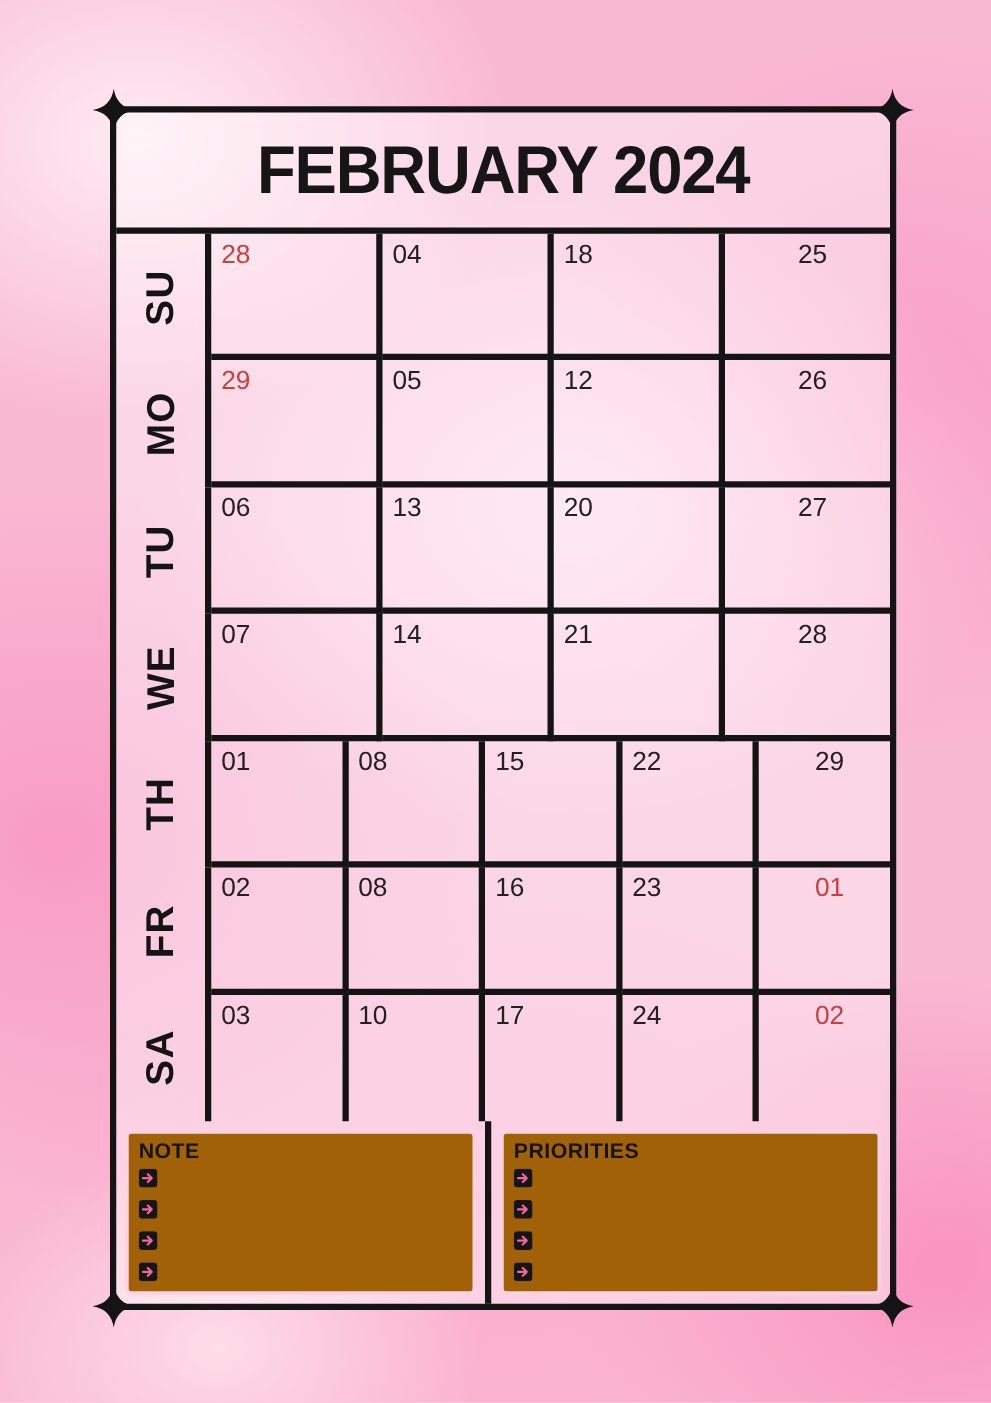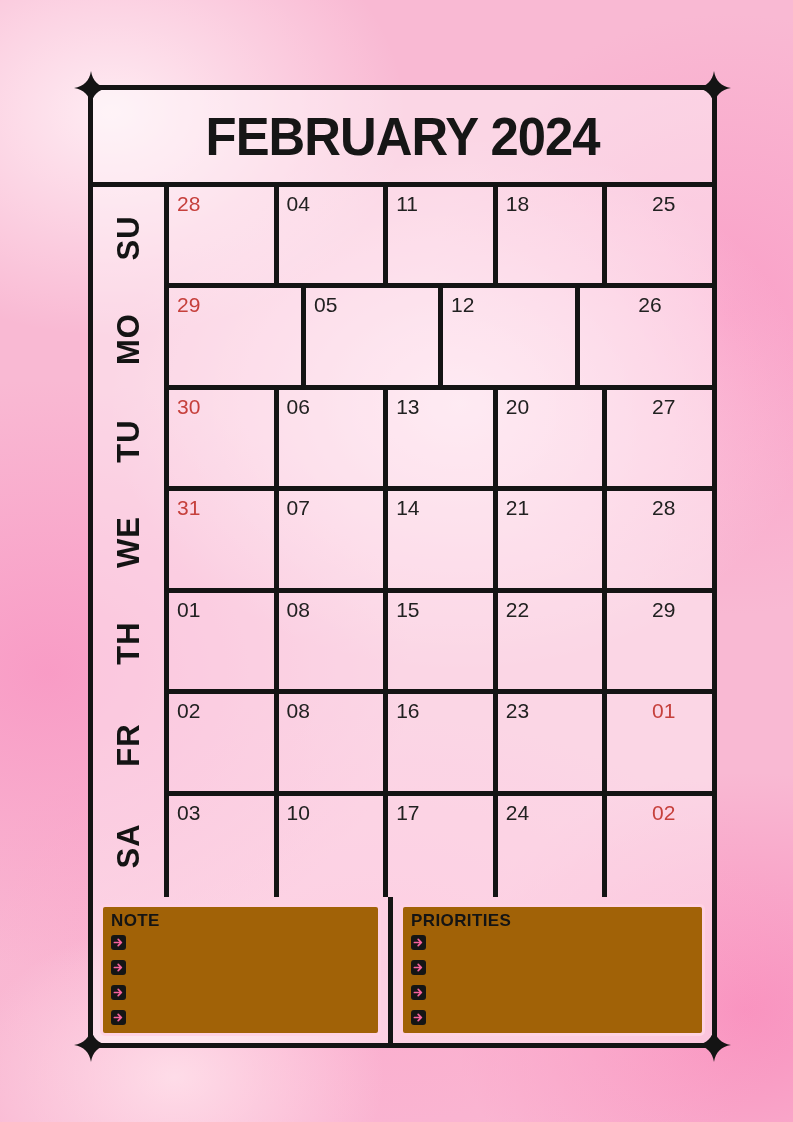--- a/index.html
+++ b/index.html
@@ -96,48 +96,45 @@
     <h1>FEBRUARY 2024</h1>
   </div>
 
   <div class="grid">
       <div class="wrow">
         <div class="wk">
           <span>SU</span>
         </div>
         <div class="cell"><span class="num red">28</span></div>
         <div class="cell"><span class="num">04</span></div>
-        <div class="cell"><span class="num">11</span></div>
         <div class="cell"><span class="num">18</span></div>
         <div class="cell"><span class="num">25</span></div>
       </div>
       <div class="wrow">
         <div class="wk">
           <span>MO</span>
         </div>
         <div class="cell"><span class="num red">29</span></div>
         <div class="cell"><span class="num">05</span></div>
         <div class="cell"><span class="num">12</span></div>
         <div class="cell"><span class="num">26</span></div>
       </div>
       <div class="wrow">
         <div class="wk">
           <span>TU</span>
         </div>
-        <div class="cell"><span class="num red">30</span></div>
         <div class="cell"><span class="num">06</span></div>
         <div class="cell"><span class="num">13</span></div>
         <div class="cell"><span class="num">20</span></div>
         <div class="cell"><span class="num">27</span></div>
       </div>
       <div class="wrow">
         <div class="wk">
           <span>WE</span>
         </div>
-        <div class="cell"><span class="num red">31</span></div>
         <div class="cell"><span class="num">07</span></div>
         <div class="cell"><span class="num">14</span></div>
         <div class="cell"><span class="num">21</span></div>
         <div class="cell"><span class="num">28</span></div>
       </div>
       <div class="wrow">
         <div class="wk">
           <span>TH</span>
         </div>
         <div class="cell"><span class="num">01</span></div>

